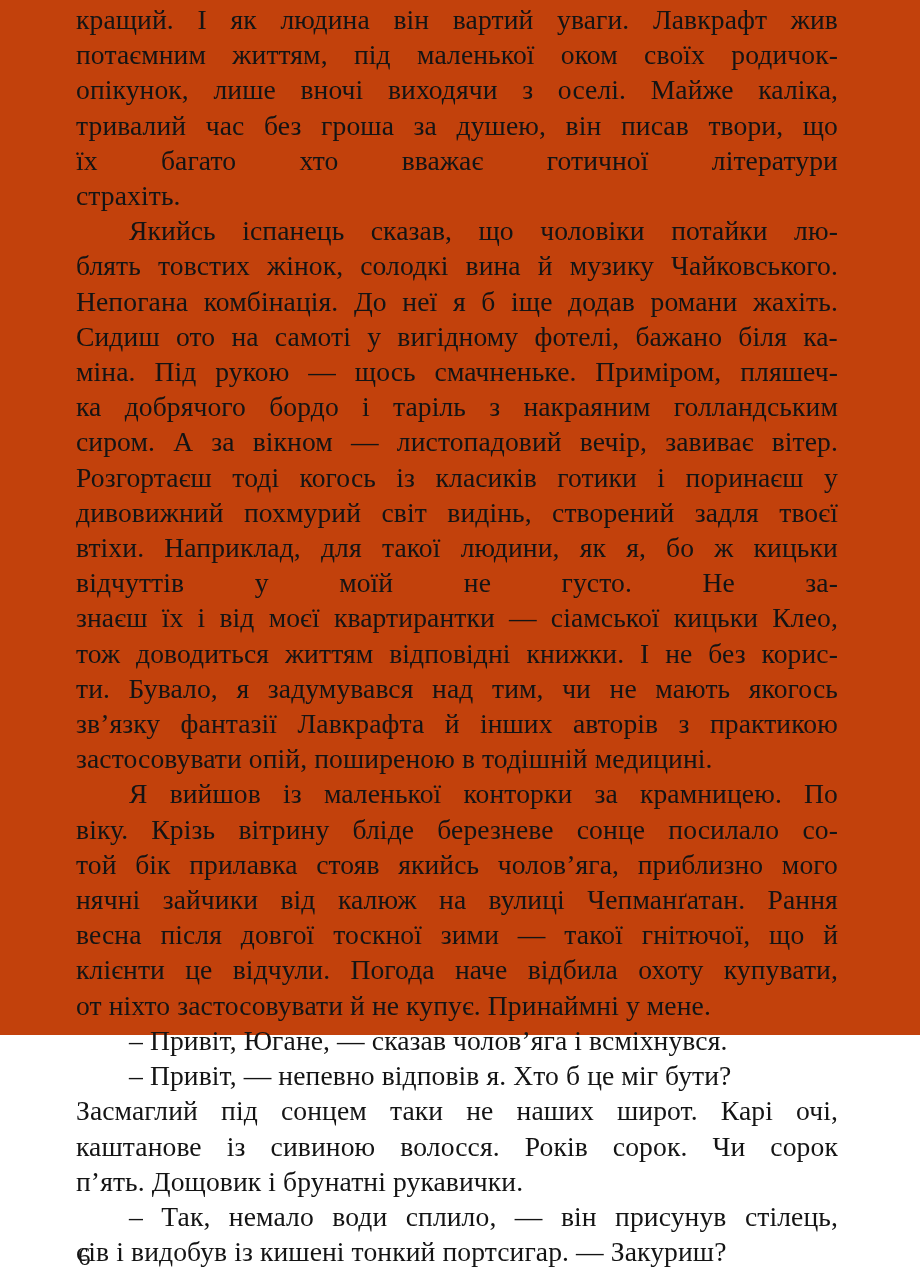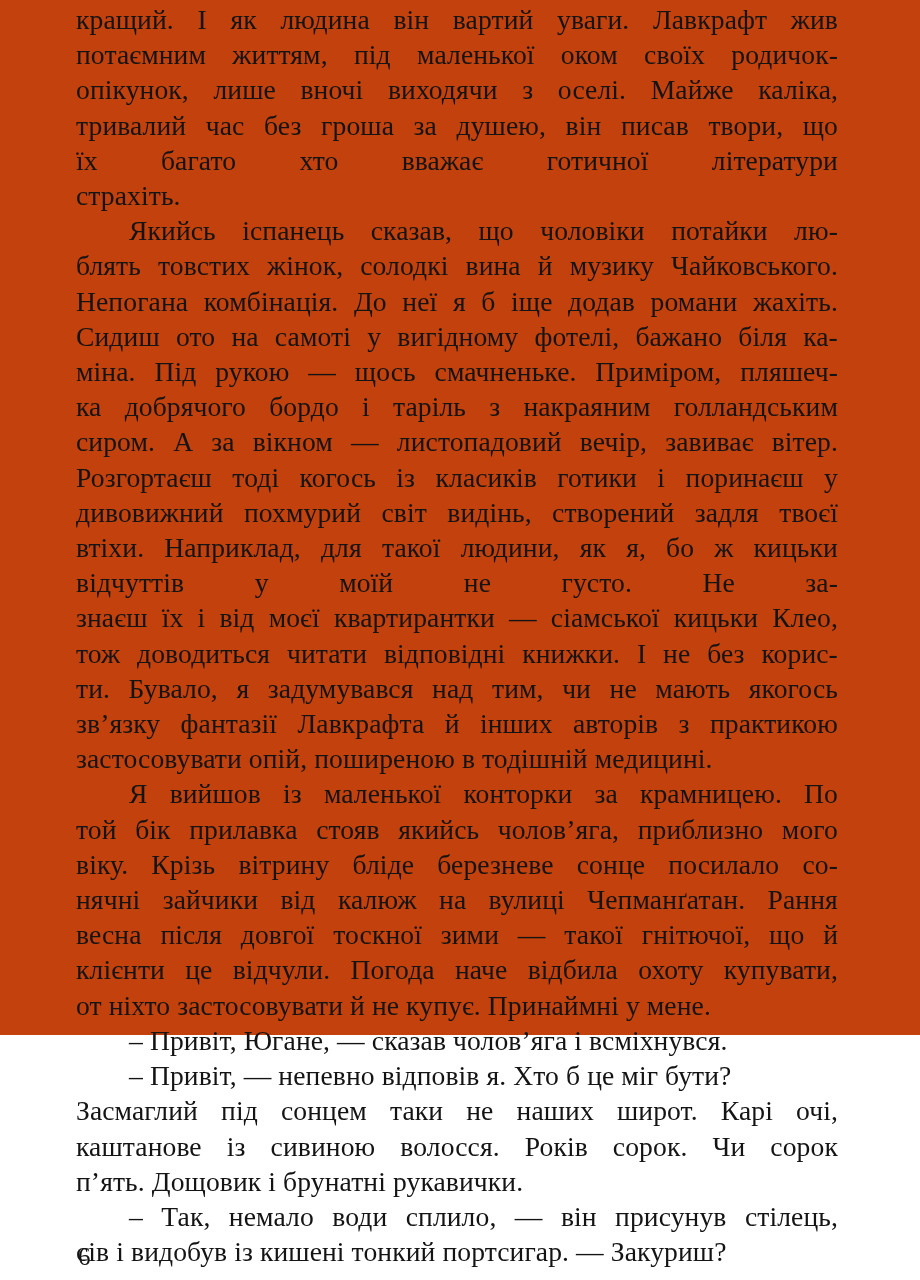--- a/index.html
+++ b/index.html
@@ -255,21 +255,21 @@
           <span>моєї</span>
           <span>квартирантки</span>
           <span>—</span>
           <span>сіамської</span>
           <span>кицьки</span>
           <span>Клео,</span>
         </span>
         <span class="line just">
           <span>тож</span>
           <span>доводиться</span>
-          <span>читати</span>
+          <span>життям</span>
           <span>відповідні</span>
           <span>книжки.</span>
           <span>І</span>
           <span>не</span>
           <span>без</span>
           <span>корис-</span>
         </span>
         <span class="line just">
           <span>ти.</span>
           <span>Бувало,</span>
@@ -299,38 +299,38 @@
           <span>Я</span>
           <span>вийшов</span>
           <span>із</span>
           <span>маленької</span>
           <span>конторки</span>
           <span>за</span>
           <span>крамницею.</span>
           <span>По</span>
         </span>
         <span class="line just">
+          <span>віку.</span>
+          <span>Крізь</span>
+          <span>вітрину</span>
+          <span>бліде</span>
+          <span>березневе</span>
+          <span>сонце</span>
+          <span>посилало</span>
+          <span>со-</span>
+        </span>
+        <span class="line just">
           <span>той</span>
           <span>бік</span>
           <span>прилавка</span>
           <span>стояв</span>
           <span>якийсь</span>
           <span>чолов’яга,</span>
           <span>приблизно</span>
           <span>мого</span>
-        </span>
-        <span class="line just">
-          <span>віку.</span>
-          <span>Крізь</span>
-          <span>вітрину</span>
-          <span>бліде</span>
-          <span>березневе</span>
-          <span>сонце</span>
-          <span>посилало</span>
-          <span>со-</span>
         </span>
         <span class="line just">
           <span>нячні</span>
           <span>зайчики</span>
           <span>від</span>
           <span>калюж</span>
           <span>на</span>
           <span>вулиці</span>
           <span>Чепманґатан.</span>
           <span>Рання</span>

